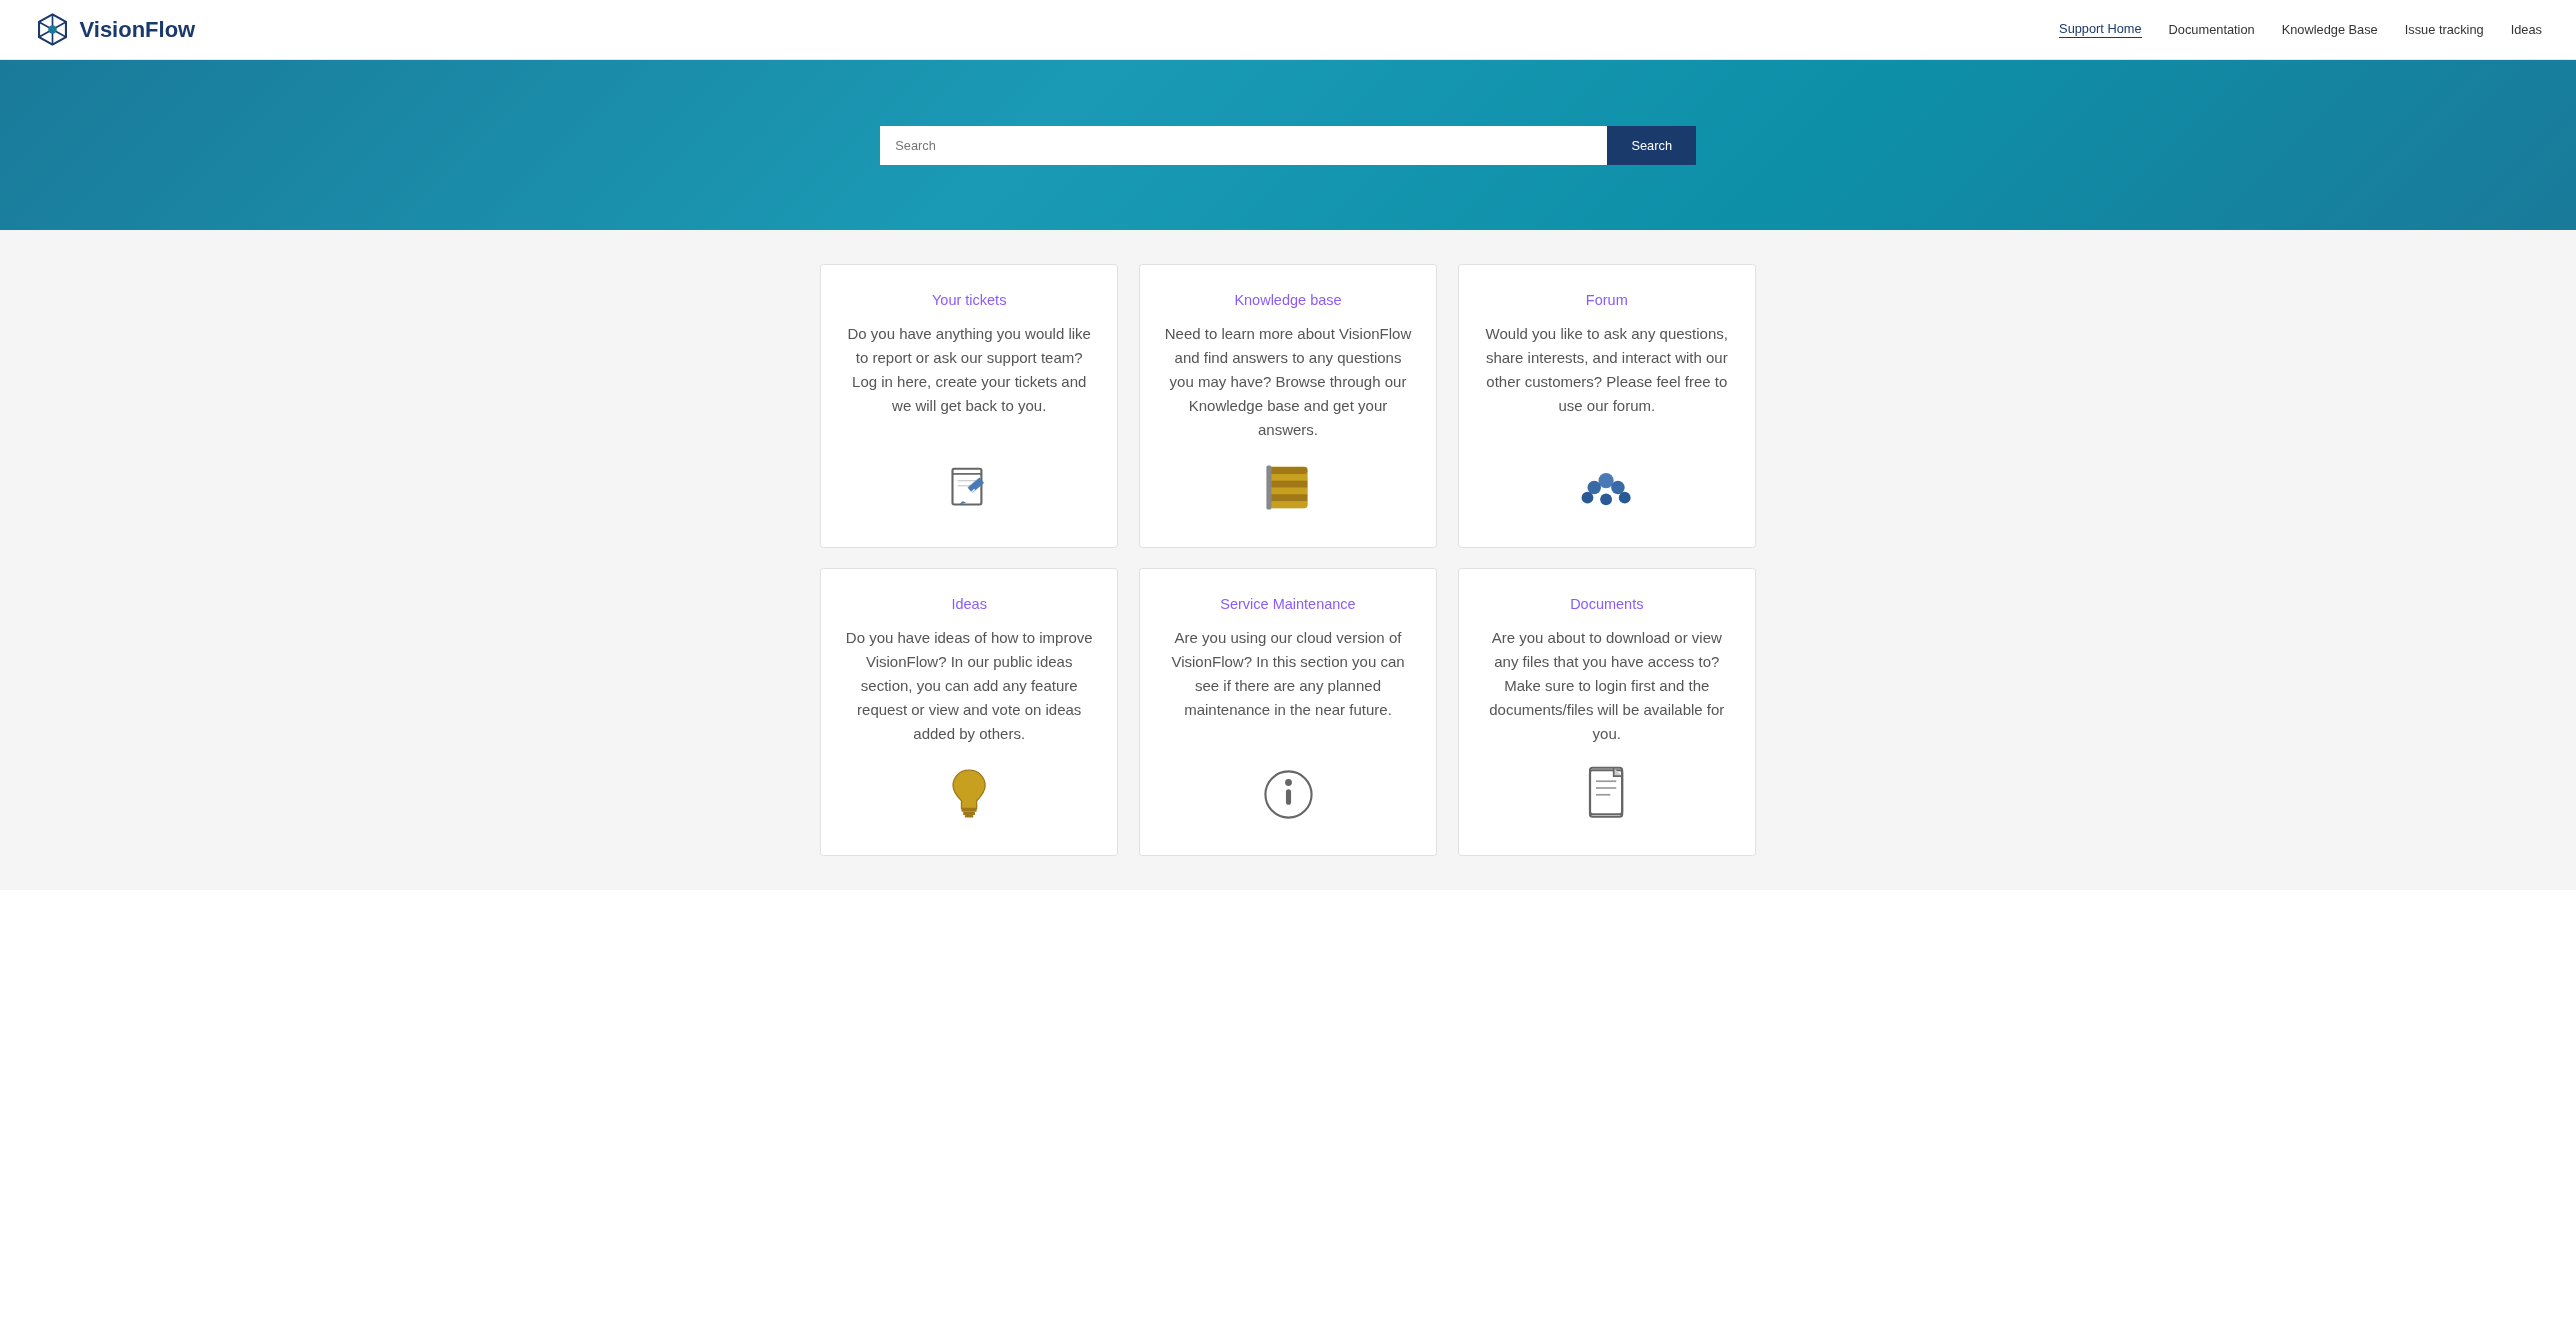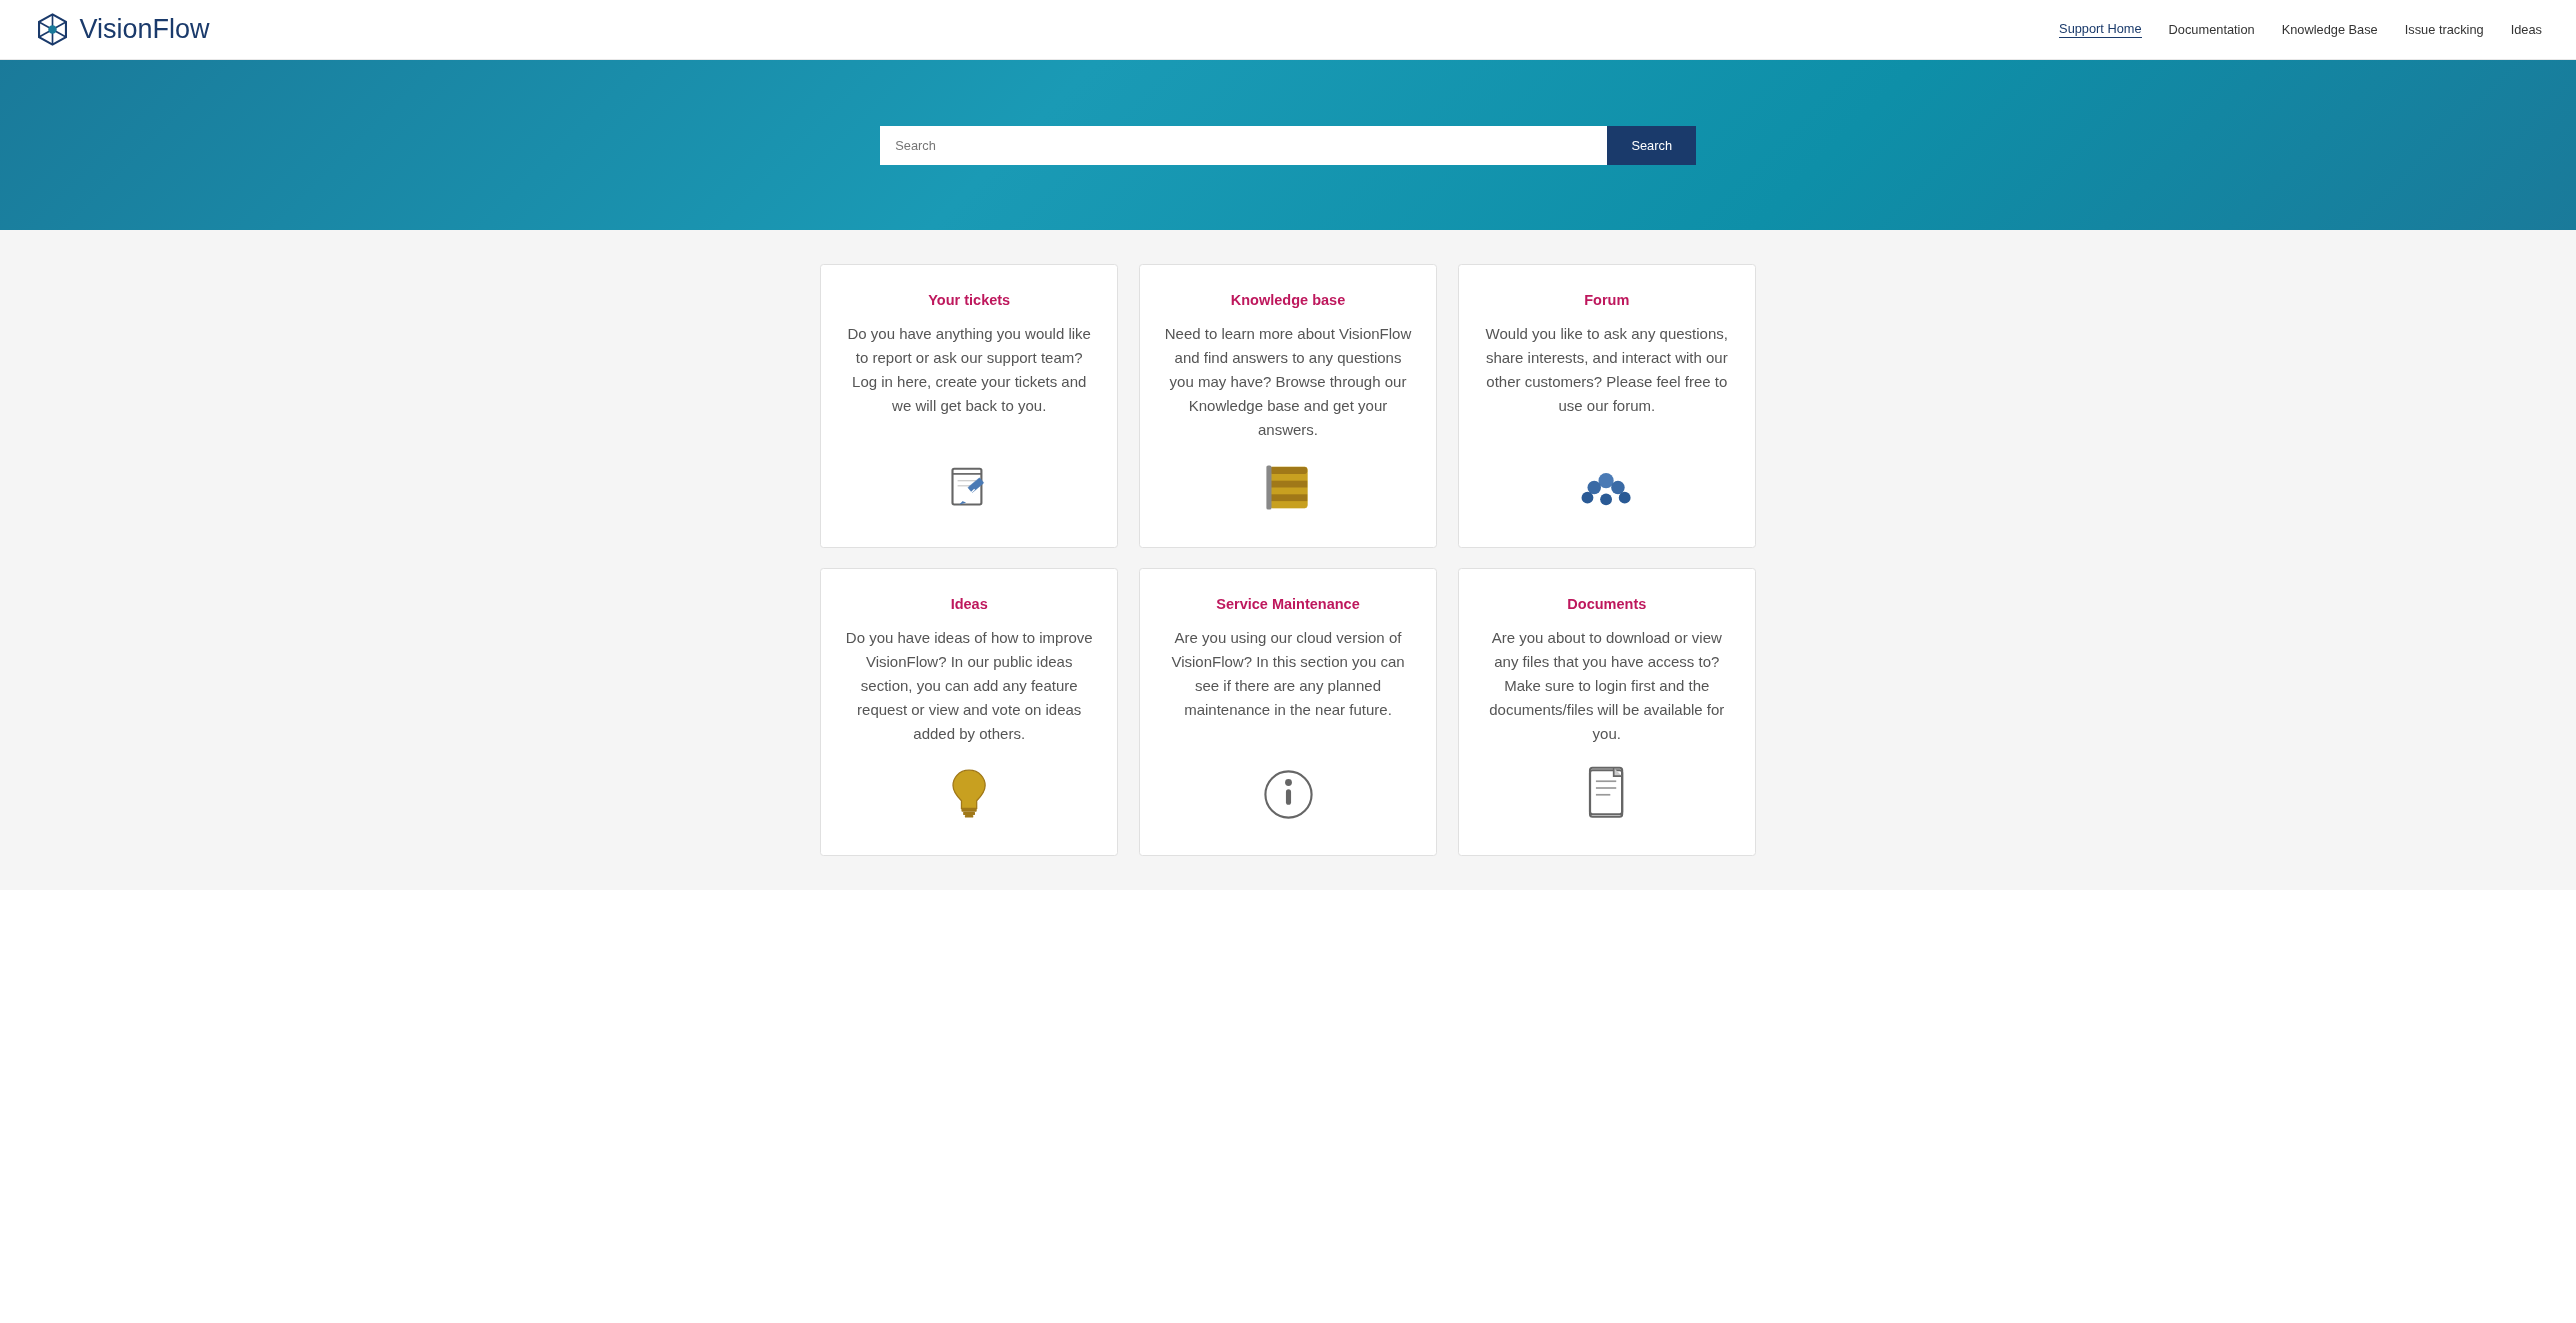--- a/index.html
+++ b/index.html
@@ -18,22 +18,22 @@
     .logo {
       display: flex;
       align-items: center;
       gap: 8.5px;
     }
     .logo-icon {
       width: 37px;
       height: 37px;
     }
     .logo-text {
-      font-size: 27px;
-      font-weight: normal;
+      font-size: 22px;
+      font-weight: bold;
       color: #1a3a6b;
     }
     .nav {
       display: flex;
       align-items: center;
       gap: 27px;
     }
     .nav-item {
       font-size: 12.8px;
       color: #333;
@@ -101,22 +101,22 @@
       border-radius: 3.4px;
       padding: 27px 24px;
       display: flex;
       flex-direction: column;
       align-items: center;
       text-align: center;
       cursor: pointer;
     }
     .card-title {
       font-size: 14.5px;
-      font-weight: bold;
-      color: #be185d;
+      font-weight: normal;
+      color: #8b5cf6;
       margin-bottom: 13.6px;
     }
     .card-desc {
       font-size: 15px;
       color: #555;
       line-height: 1.6;
       margin-bottom: 20.4px;
     }
     .card-icon {
       margin-top: auto;

